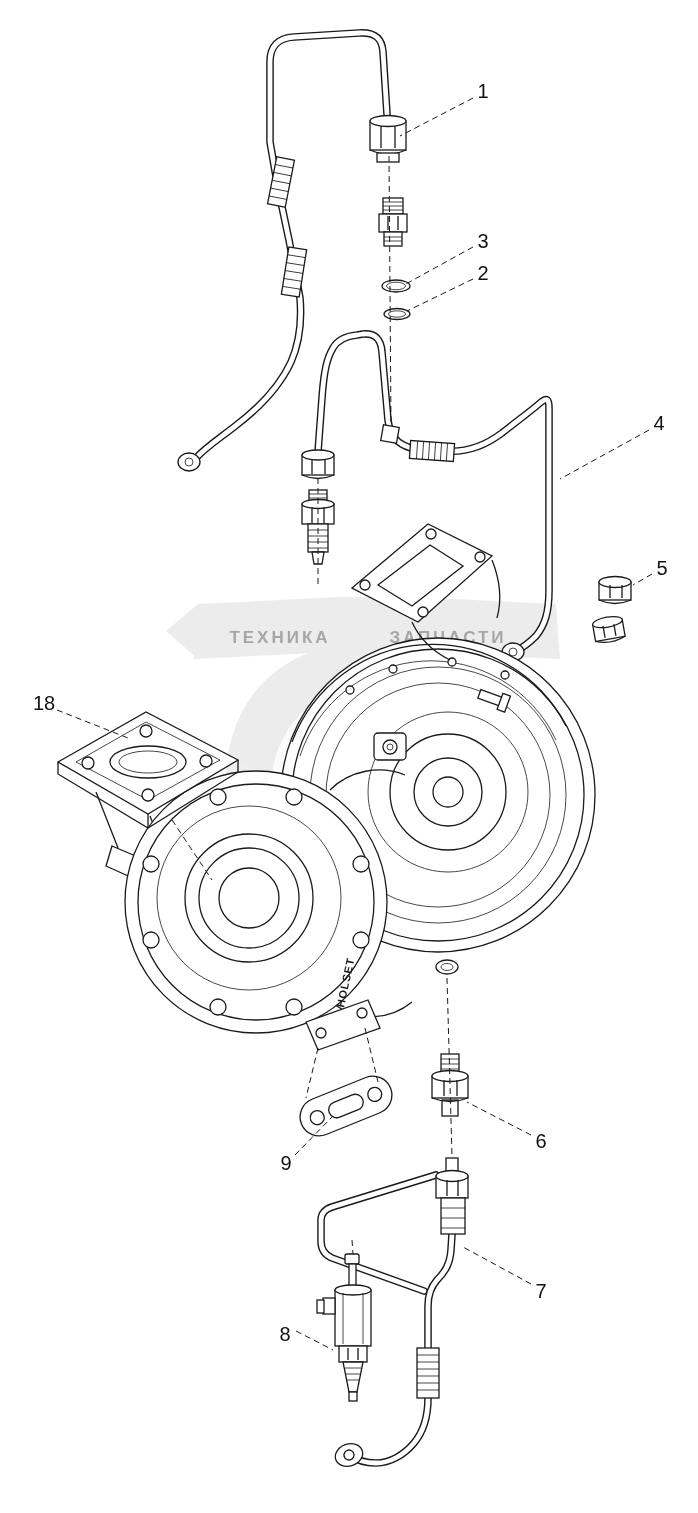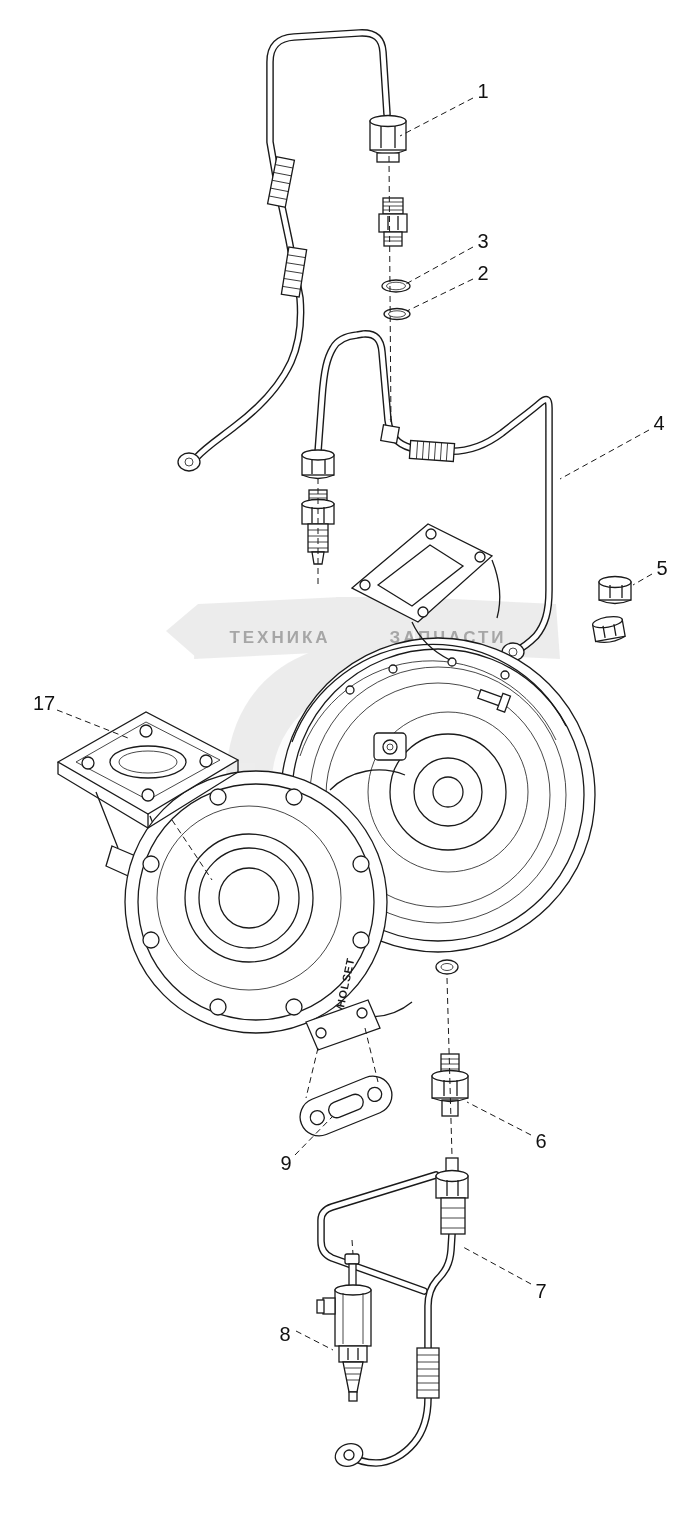--- a/index.html
+++ b/index.html
@@ -305,15 +305,15 @@
 <div id="callout-layer">
       <div class="callout" style="left: 483px; top: 91px;">1</div>
       <div class="callout" style="left: 483px; top: 273px;">2</div>
       <div class="callout" style="left: 483px; top: 241px;">3</div>
       <div class="callout" style="left: 659px; top: 423px;">4</div>
       <div class="callout" style="left: 662px; top: 568px;">5</div>
       <div class="callout" style="left: 541px; top: 1141px;">6</div>
       <div class="callout" style="left: 541px; top: 1291px;">7</div>
       <div class="callout" style="left: 285px; top: 1334px;">8</div>
       <div class="callout" style="left: 286px; top: 1163px;">9</div>
-      <div class="callout" style="left: 44px; top: 703px;">17</div>
+      <div class="callout" style="left: 44px; top: 703px;">18</div>
     </div>
 </div>
 
 </body></html>

